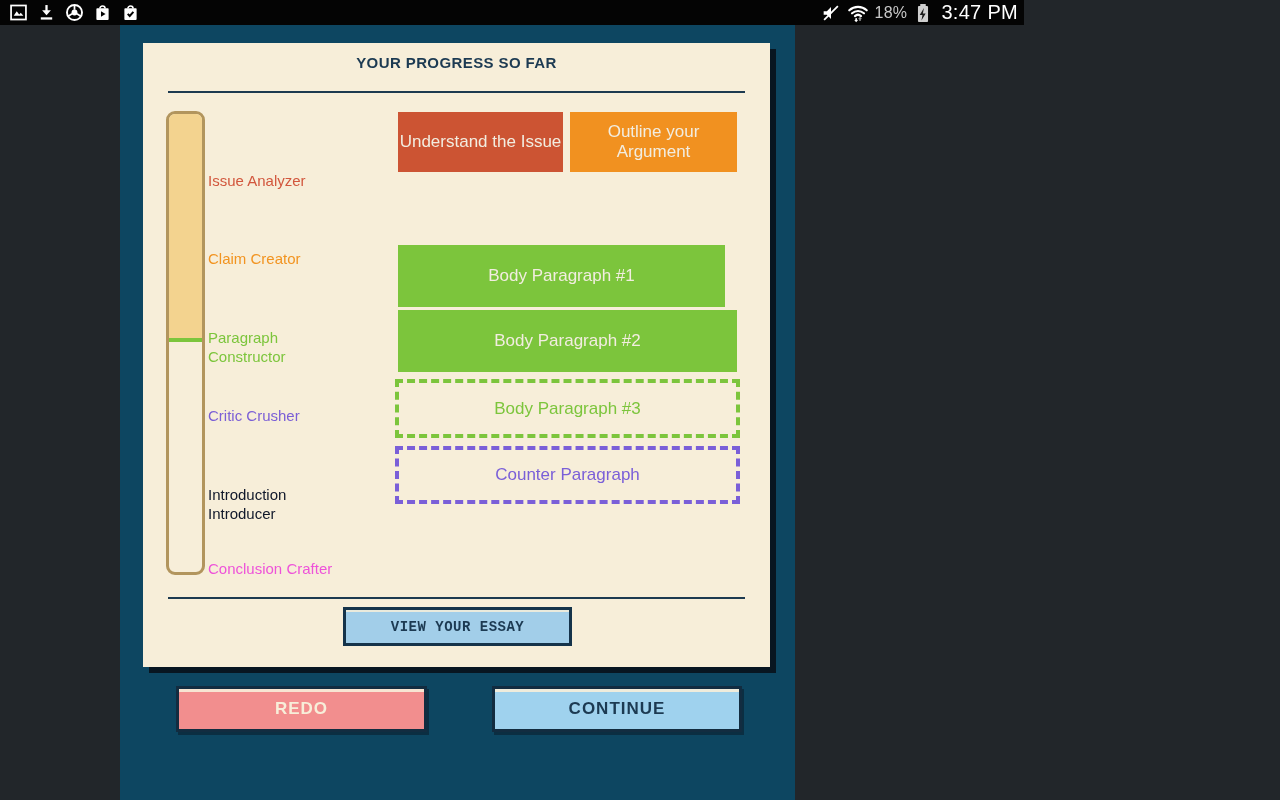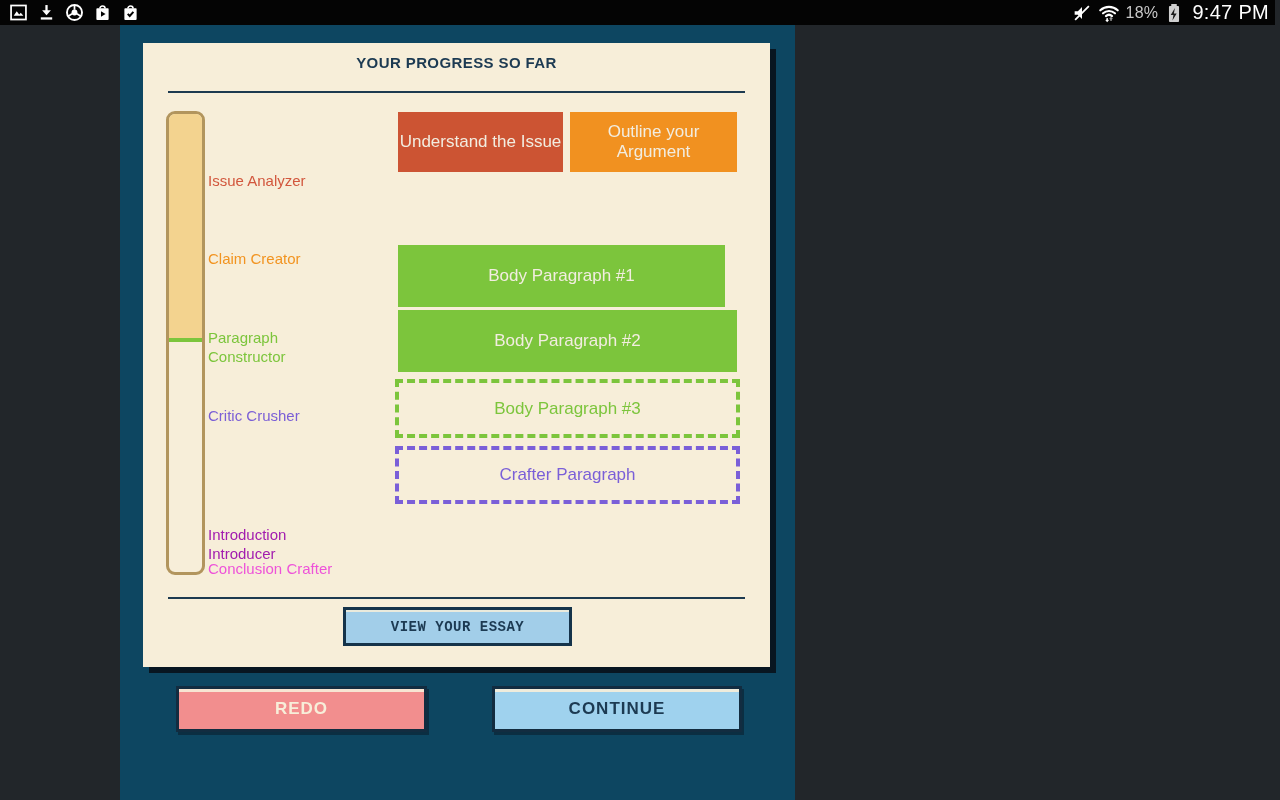--- a/index.html
+++ b/index.html
@@ -1,20 +1,20 @@
 <!DOCTYPE html>
 <html><head>
 <meta charset="utf-8">
 <style>
   * { margin:0; padding:0; box-sizing:border-box; }
   html,body { width:1280px; height:800px; overflow:hidden; background:#22262a;
               font-family:"Liberation Sans", sans-serif; }
 
   
-  .statusbar { position:absolute; left:0; top:0; width:1275px; height:25px;
+  .statusbar { position:absolute; left:0; top:0; width:1024px; height:25px;
                background:#040404; display:flex; align-items:center; }
   .sb-left { display:flex; align-items:center; gap:7px; padding-left:8px; }
   .sb-left svg { width:21px; height:21px; display:block; }
   .sb-right { margin-left:auto; display:flex; align-items:center; gap:5px; padding-right:6px; }
   .sb-right svg { width:22px; height:22px; display:block; }
   .sb-batt-pct { font-size:16px; color:#c8c8c8; letter-spacing:.3px; }
   .sb-time { font-size:20px; color:#ffffff; letter-spacing:.3px; padding-left:2px; }
 
   
   .stage { position:absolute; left:0; top:25px; width:1280px; height:775px; background:#22262a; }
@@ -108,52 +108,52 @@
       <path d="M8.7 15.4c1.9-1.7 4.7-1.7 6.6 0" fill="none" stroke="#fff" stroke-width="2.4" stroke-linecap="round"></path>
       <path d="M10 17.4v3.4M8.6 19.5l1.4 1.5 1.4-1.5" fill="none" stroke="#fff" stroke-width="1.5"></path>
       <path d="M14.2 20.8v-3.4M12.8 18.7l1.4-1.5 1.4 1.5" fill="none" stroke="#9a9a9a" stroke-width="1.5"></path>
     </svg>
     <span class="sb-batt-pct">18%</span>
     <svg viewBox="0 0 24 24">
       <rect x="9" y="2.2" width="6" height="2.2" fill="#cfcfcf"></rect>
       <rect x="6.5" y="4.4" width="11" height="17.4" rx="1" fill="#cfcfcf"></rect>
       <path d="M13 6.5l-4.6 7.6h3l-1.1 6 4.6-7.6h-3z" fill="#1a1a1a"></path>
     </svg>
-    <span class="sb-time">9:47 PM</span>
+    <span class="sb-time">3:47 PM</span>
   </div>
 </div>
 
 <div class="stage">
   <div class="panel" style="background: rgb(13, 70, 97);">
 
     <div class="card" style="background: rgb(247, 238, 217);">
       <div class="card-title" style="color: rgb(28, 58, 82);">YOUR PROGRESS SO FAR</div>
       <div class="rule rule-top" style="background: rgb(29, 58, 80);"></div>
 
       <div class="pbar" style="border-color: rgb(178, 149, 93);">
         <div class="pbar-fill" style="height: 49%; background: rgb(243, 211, 143);"></div>
         <div class="pbar-marker" style="top: 49%; background: rgb(124, 197, 60);"></div>
       </div>
 
       <div class="stage-label sl-0" style="color: rgb(210, 87, 61);">Issue Analyzer</div>
       <div class="stage-label sl-1" style="color: rgb(242, 148, 33);">Claim Creator</div>
       <div class="stage-label sl-2" style="color: rgb(124, 197, 60);">Paragraph
 Constructor</div>
       <div class="stage-label sl-3" style="color: rgb(123, 95, 214);">Critic Crusher</div>
-      <div class="stage-label sl-4" style="color: #a21caf; margin-top: 40px;">Introduction
+      <div class="stage-label sl-4" style="color: #0f172a;">Introduction
 Introducer</div>
       <div class="stage-label sl-5" style="color: rgb(238, 83, 217);">Conclusion Crafter</div>
 
       <div class="steps">
         <div class="step solid st-0" style="background: rgb(204, 84, 51); color: rgb(242, 237, 224);">Understand the Issue</div>
         <div class="step solid st-1" style="background: rgb(241, 145, 32); color: rgb(242, 237, 224);">Outline your Argument</div>
         <div class="step solid st-3" style="background: rgb(124, 197, 60); color: rgb(242, 237, 224);">Body Paragraph #1</div>
         <div class="step solid st-4" style="background: rgb(124, 197, 60); color: rgb(242, 237, 224);">Body Paragraph #2</div>
         <div class="step dashed st-5" style="border-color: rgb(124, 197, 60); color: rgb(124, 197, 60);">Body Paragraph #3</div>
-        <div class="step dashed st-6" style="border-color: rgb(122, 95, 216); color: rgb(122, 95, 216);">Crafter Paragraph</div>
+        <div class="step dashed st-6" style="border-color: rgb(122, 95, 216); color: rgb(122, 95, 216);">Counter Paragraph</div>
       </div>
 
       <div class="rule rule-bottom" style="background: rgb(29, 58, 80);"></div>
 
       <div class="btn view-btn" style="background: rgb(162, 206, 233); color: rgb(28, 58, 82); font-family: Liberation Mono, monospace;">VIEW YOUR ESSAY</div>
     </div>
 
     <div class="btn footer-btn redo-btn" style="background: rgb(242, 142, 142); color: rgb(247, 238, 217);">REDO</div>
     <div class="btn footer-btn continue-btn" style="background: rgb(159, 210, 238); color: rgb(28, 58, 82);">CONTINUE</div>
   </div>

